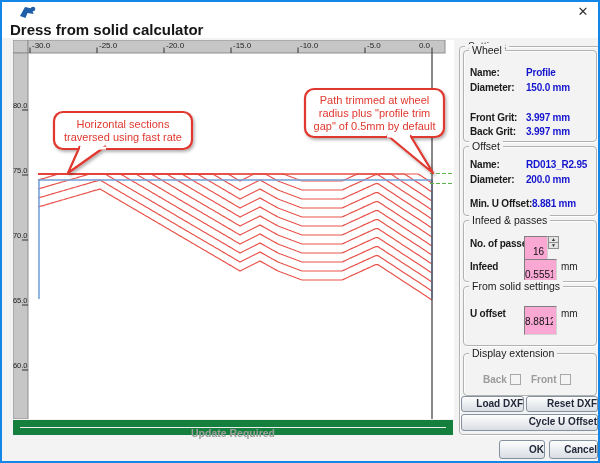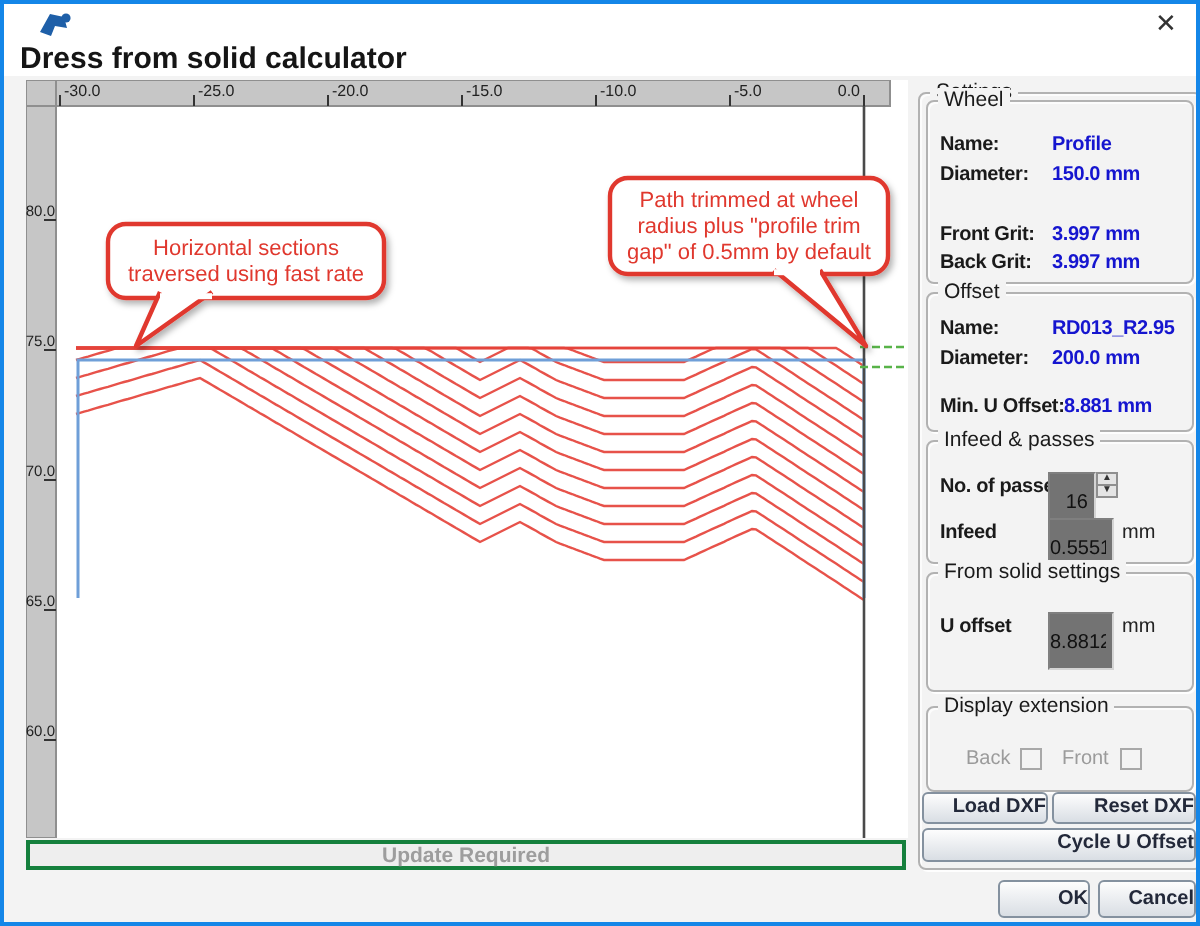--- a/index.html
+++ b/index.html
@@ -6,42 +6,42 @@
   body{font-family:"Liberation Sans","DejaVu Sans",sans-serif;background:#888;}
   #win{position:relative;width:600px;height:463px;box-sizing:border-box;
        background:#f3f3f3;border:2px solid #1486e8;overflow:hidden;}
   #titlebar{position:absolute;left:0;top:0;width:100%;height:36px;background:#ffffff;}
   #app-icon{position:absolute;left:16px;top:3px;width:22px;height:14px;}
   #close-x{position:absolute;right:7px;top:2px;width:16px;height:16px;font-size:13px;
            color:#333;text-align:center;line-height:16px;cursor:default;}
   #dlg-title{position:absolute;left:8px;top:19px;font-size:15px;font-weight:bold;color:#151515;}
   #plot-svg{position:absolute;left:11px;top:38px;}
   #update-bar{position:absolute;left:11px;top:418px;width:440px;height:15px;background:#eeeeee;
-      border:2px solid #15803d;box-sizing:border-box;text-align:center;line-height:13px;
+      border:7px solid #15803d;box-sizing:border-box;text-align:center;line-height:13px;
       font-size:10.5px;font-weight:bold;color:#9d9d9d;}
   
   .grp{position:absolute;border:1px solid #b2b2b2;border-radius:4px;
        box-shadow:1px 1px 0 rgba(255,255,255,.9), inset 1px 1px 0 rgba(255,255,255,.7);}
   .grp-title{position:absolute;top:-7px;left:5px;background:#f3f3f3;padding:0 3px;
        font-size:10.5px;font-weight:normal;color:#1a1a1a;white-space:nowrap;}
   .srow{position:absolute;height:13px;white-space:nowrap;}
   .slabel{position:absolute;left:6px;top:0;font-size:10px;font-weight:bold;color:#1a1a1a;letter-spacing:-0.2px;}
   .svalue{position:absolute;left:62px;top:0;font-size:10px;font-weight:bold;color:#1515cf;letter-spacing:-0.2px;}
-  .field{position:absolute;box-sizing:border-box;height:29px;background:#737373;
+  .field{position:absolute;box-sizing:border-box;height:29px;background:#f9a8d4;
        border:1px solid;border-color:#7f7f7f #d4d4d4 #d4d4d4 #7f7f7f;
        font-size:10px;color:#111;text-align:right;padding:1px 3px 0 0;}
   .unit{position:absolute;font-size:10px;color:#222;}
   .spin{position:absolute;width:11px;height:14px;}
   .spin .sb{box-sizing:border-box;width:11px;height:7px;background:#e4e4e4;border:1px solid #8f8f8f;
        font-size:5px;line-height:5px;text-align:center;color:#333;}
   .btn{position:absolute;box-sizing:border-box;border:1px solid #84919f;border-radius:3px;
        background:linear-gradient(#fdfdfd,#d9dee4);font-size:10px;font-weight:bold;color:#23293a;
        text-align:right;cursor:default;}
   .chk{position:absolute;width:11px;height:11px;box-sizing:border-box;border:1px solid #a8a8a8;background:#f4f4f4;}
-  .dim{color:#9b9b9b;font-size:10px;font-weight:normal;position:absolute;text-align:center;}
+  .dim{color:#9b9b9b;font-size:10px;font-weight:bold;position:absolute;text-align:center;}
 </style>
 </head>
 <body>
 
 <div id="win">
 
   <div id="titlebar">
     <svg id="app-icon" viewBox="0 0 22 14">
       <path d="M2,11 L7,2 L14,3.5 L15.5,9 L9.5,8 L7.5,13 Z" fill="#1e5fa8"></path>
       <circle cx="15" cy="4" r="2.3" fill="#1e5fa8"></circle>

